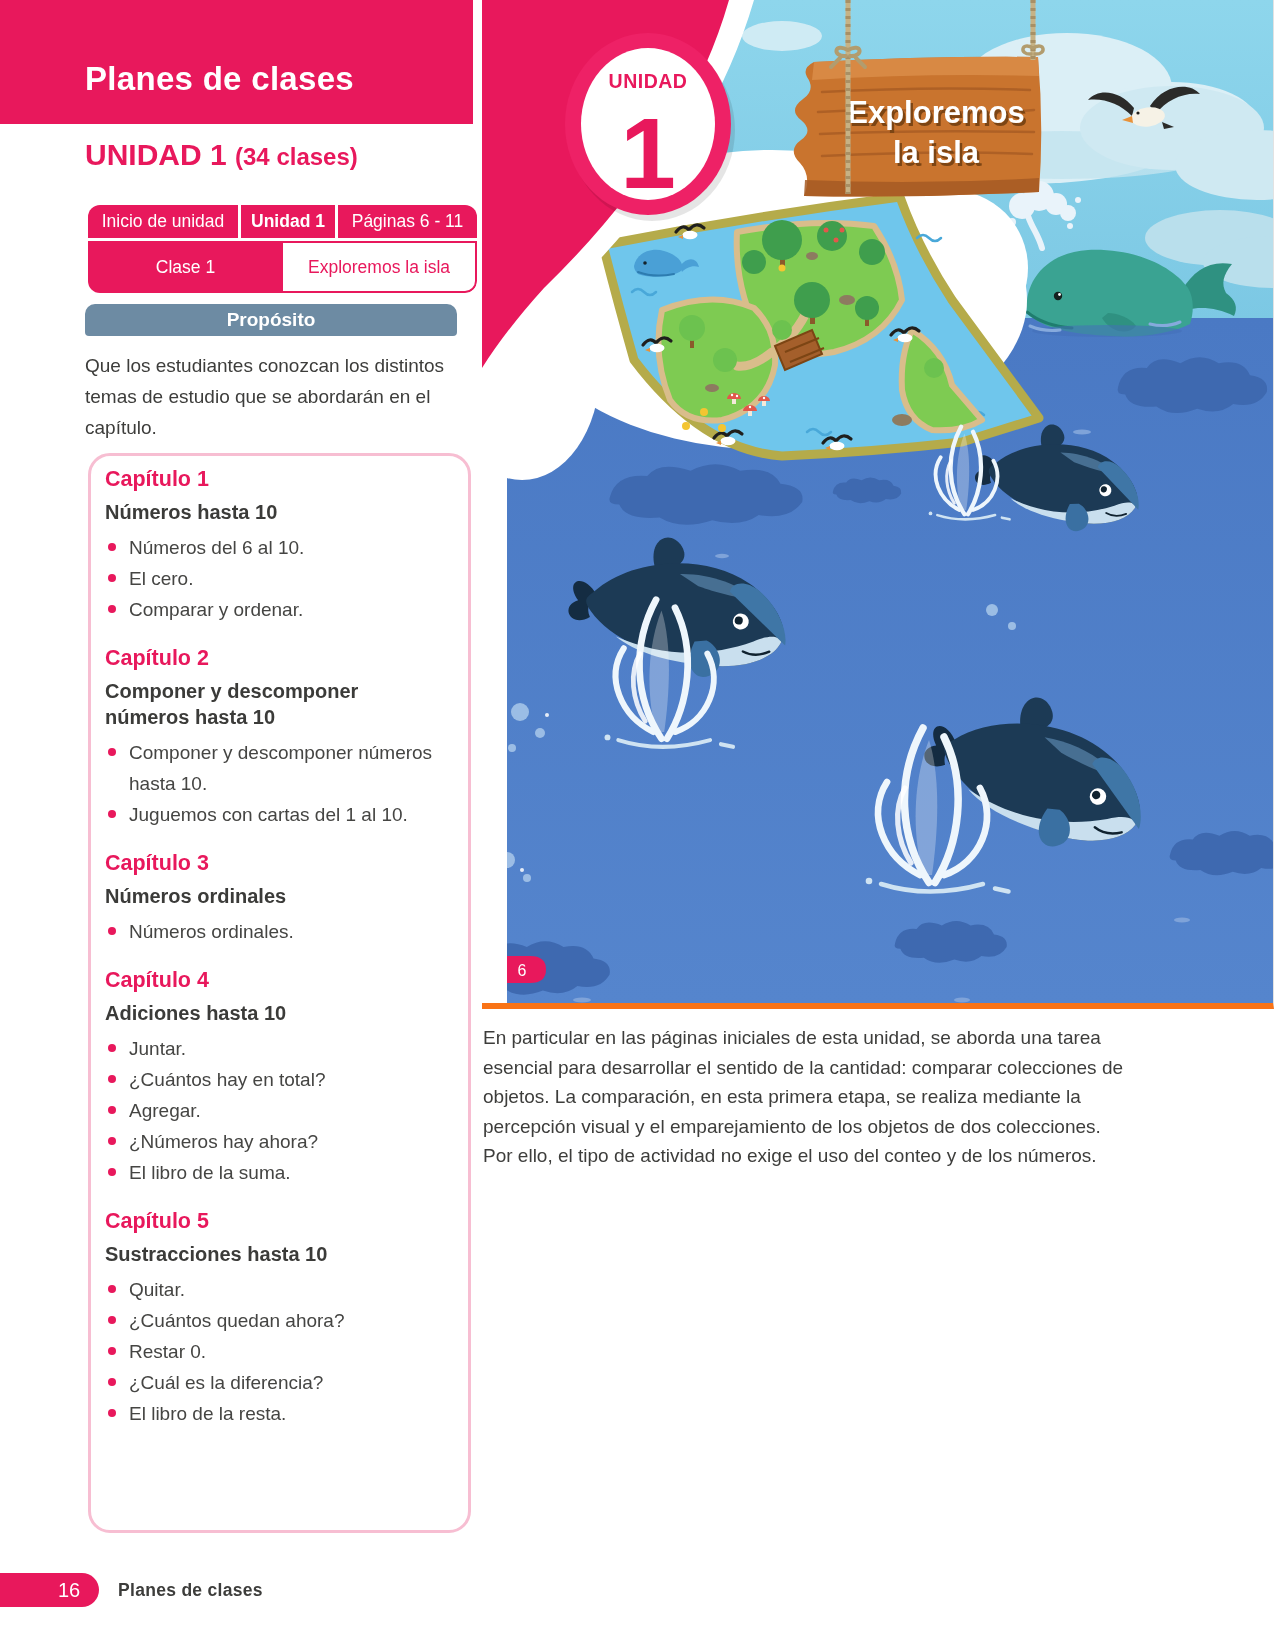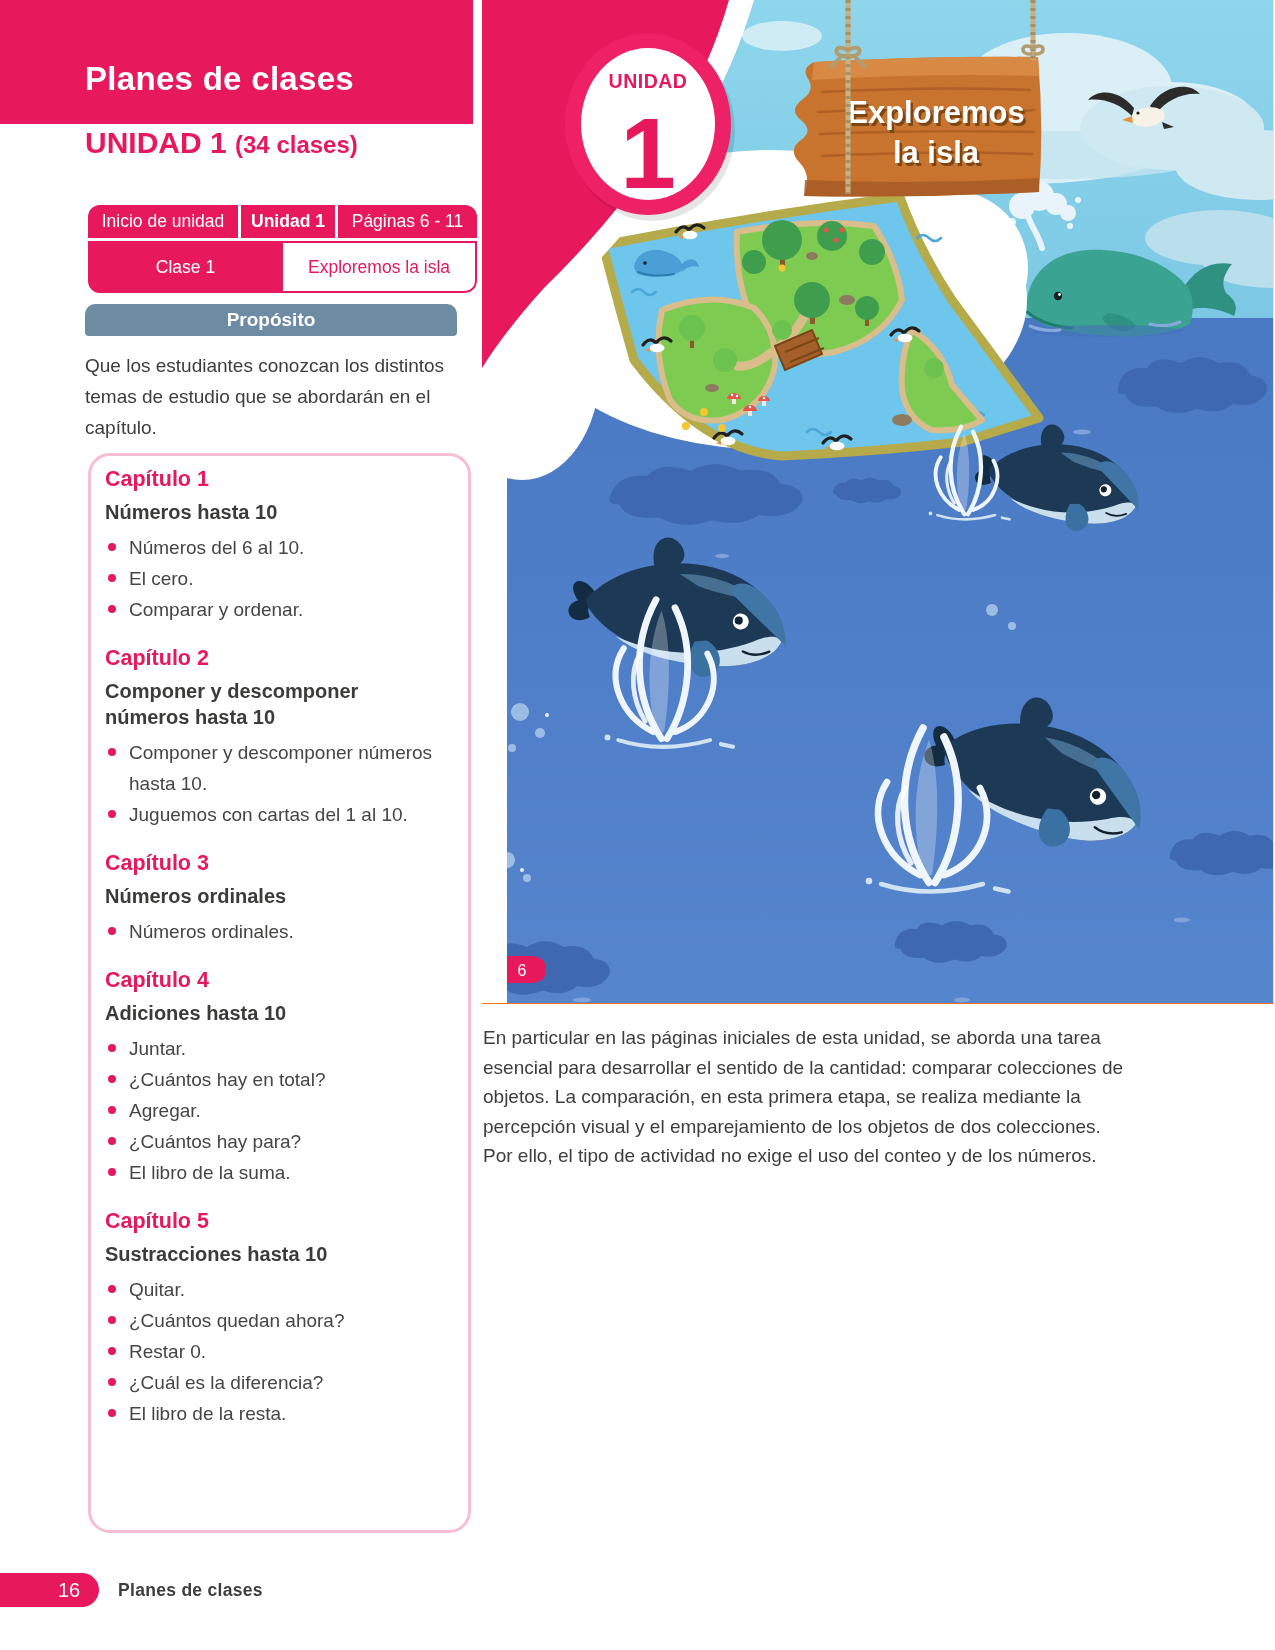--- a/index.html
+++ b/index.html
@@ -3,21 +3,21 @@
 <meta charset="utf-8">
 <style>
   html,body{margin:0;padding:0;}
   body{
     width:1275px;height:1650px;position:relative;background:#ffffff;
     font-family:"Liberation Sans",sans-serif;color:#3d3d3b;overflow:hidden;
   }
   
   .band{position:absolute;left:0;top:0;width:473px;height:124px;background:#e8185c;}
   .band-title{position:absolute;left:85px;top:60px;font-size:33px;font-weight:bold;color:#fff;letter-spacing:.3px;}
-  .unit-line{position:absolute;left:85px;top:126px;font-size:30px;font-weight:bold;color:#e8185c;}
+  .unit-line{position:absolute;left:85px;top:138px;font-size:30px;font-weight:bold;color:#e8185c;}
   .unit-line .classes{font-size:24px;font-weight:bold;}
   .tabs{position:absolute;left:88px;top:205px;width:389px;border-radius:12px;overflow:hidden;}
   .tr1{display:flex;height:33px;border-bottom:3px solid #fff;}
   .tr1 .cell{background:#e8185c;color:#fff;font-size:17.5px;display:flex;align-items:center;justify-content:center;}
   .cell.c1{width:150px;border-right:3px solid #fff;}
   .cell.c2{width:94px;border-right:3px solid #fff;font-weight:bold;}
   .cell.c3{flex:1;}
   .tr2{display:flex;height:52px;}
   .tr2 .clase{width:195px;background:#e8185c;color:#fff;font-size:17.5px;display:flex;align-items:center;justify-content:center;}
   .tr2 .tema{flex:1;background:#fff;color:#e8185c;font-size:17.5px;display:flex;align-items:center;justify-content:center;
@@ -28,21 +28,21 @@
   .chapters{position:absolute;left:88px;top:453px;width:383px;height:1080px;border:3px solid #f7bed2;
     border-radius:22px;box-sizing:border-box;padding:2px 10px 0 14px;background:#fff;}
   .chapter{margin-top:21px;}
   .chapter:first-child{margin-top:9px;}
   .ch-title{color:#e8185c;font-size:21.5px;font-weight:bold;margin-bottom:7px;}
   .ch-sub{font-size:20px;font-weight:bold;color:#3b3b39;line-height:26px;margin-bottom:7px;padding-right:14px;}
   .ch-list{list-style:none;margin:0;padding:0;}
   .ch-list li{position:relative;padding-left:24px;font-size:19px;line-height:31px;color:#454543;}
   .ch-list li::before{content:"";position:absolute;left:3px;top:11px;width:8px;height:8px;border-radius:50%;background:#e8185c;}
   
-  .scene{position:absolute;left:482px;top:0;width:791px;height:1003px;border-right:1px solid #e2e2e2;border-bottom:1px solid #f97316;}
+  .scene{position:absolute;left:482px;top:0;width:791px;height:1003px;border-right:1px solid #e2e2e2;border-bottom:6px solid #f97316;}
   .scene svg{display:block;}
   .body-par{position:absolute;left:483px;top:1023px;width:652px;font-size:19px;line-height:29.5px;color:#3d3d3b;}
   
   .footer-pill{position:absolute;left:0;top:1573px;width:99px;height:34px;background:#e8185c;color:#fff;
     border-radius:0 17px 17px 0;font-size:20px;display:flex;align-items:center;justify-content:center;
     padding-left:39px;box-sizing:border-box;}
   .footer-label{position:absolute;left:118px;top:1580px;font-size:17.5px;font-weight:bold;color:#3d3d3b;letter-spacing:.3px;}
   svg text{font-family:"Liberation Sans",sans-serif;}
 </style>
 </head>
@@ -97,21 +97,21 @@
         <li>Números ordinales.</li>
       </ul>
     </div>
     <div class="chapter">
       <div class="ch-title">Capítulo 4</div>
       <div class="ch-sub">Adiciones hasta 10</div>
       <ul class="ch-list">
         <li>Juntar.</li>
         <li>¿Cuántos hay en total?</li>
         <li>Agregar.</li>
-        <li>¿Cuántos hay para?</li>
+        <li>¿Números hay ahora?</li>
         <li>El libro de la suma.</li>
       </ul>
     </div>
     <div class="chapter">
       <div class="ch-title">Capítulo 5</div>
       <div class="ch-sub">Sustracciones hasta 10</div>
       <ul class="ch-list">
         <li>Quitar.</li>
         <li>¿Cuántos quedan ahora?</li>
         <li>Restar 0.</li>

